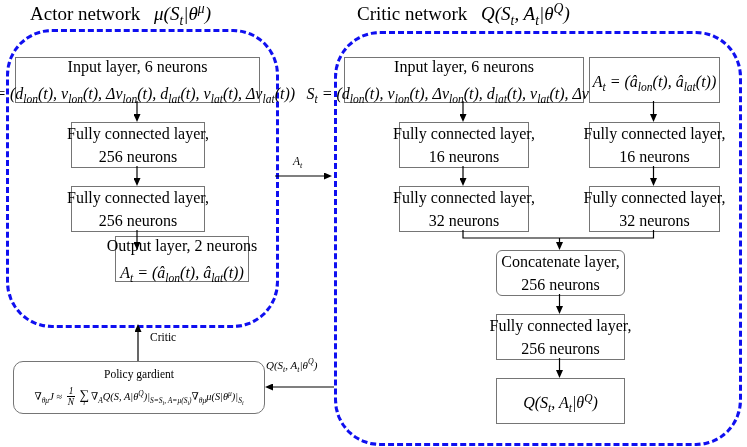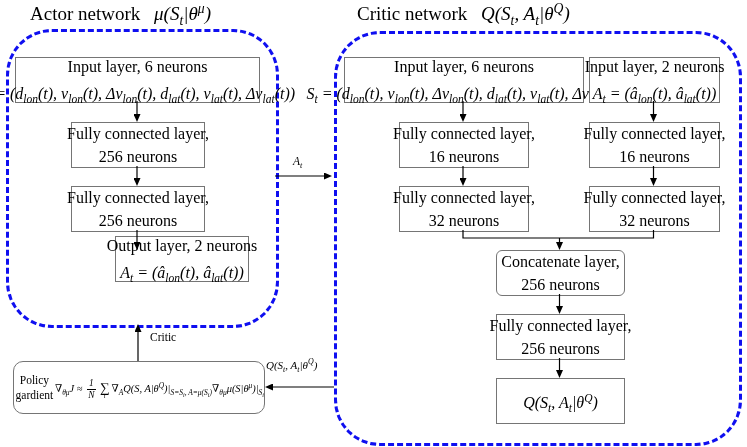--- a/index.html
+++ b/index.html
@@ -17,21 +17,21 @@
     background:transparent;
   }
   .node {
     position:absolute; border:1.4px solid #757575; background:#fff;
     display:flex; flex-direction:column; align-items:center; justify-content:center;
     text-align:center; font-size:16px; line-height:1.45; white-space:nowrap;
   }
   .node .fline { margin-top:3px; }
   .rbox {
     position:absolute; border:1.4px solid #757575; border-radius:10px; background:#fff;
-    display:flex; align-items:center; justify-content:center;
+    display:flex; flex-direction:column; align-items:center; justify-content:center;
     text-align:center; font-size:11.5px; line-height:1.3;
   }
   .rbox .pform { font-size:10.4px; margin-top:5px; white-space:nowrap; }
   .edgelabel { position:absolute; font-size:11.5px; white-space:nowrap; }
   .frac { display:inline-flex; flex-direction:column; vertical-align:middle; text-align:center; line-height:1.05; margin:0 2px; font-size:0.9em; }
   .frac .num { border-bottom:1px solid #000; padding:0 2px; }
   .frac .den { padding-top:1px; }
   .sum { display:inline-flex; flex-direction:column; align-items:center; vertical-align:middle; line-height:0.85; margin:0 2px; }
   .sum .sig { font-size:1.3em; }
   .sum .sidx { font-size:0.62em; }
@@ -67,21 +67,20 @@
 <div class="node" style="left: 71px; top: 236px; width: 132px; height: 44px; border-color: rgb(117, 117, 117); margin-left: 44px;">
   <div>Output layer, 2 neurons</div>
   <div class="math fline">A<sub>t</sub> = (â<sub>lon</sub>(t), â<sub>lat</sub>(t))</div>
 </div>
 
 <div class="node" style="left: 344px; top: 57px; width: 238px; height: 44px; border-color: rgb(117, 117, 117);">
   <div>Input layer, 6 neurons</div>
   <div class="math fline">S<sub>t</sub> = (d<sub>lon</sub>(t), v<sub>lon</sub>(t), Δv<sub>lon</sub>(t), d<sub>lat</sub>(t), v<sub>lat</sub>(t), Δv<sub>lat</sub>(t))</div>
 </div>
 <div class="node" style="left: 589px; top: 57px; width: 129px; height: 44px; border-color: rgb(117, 117, 117);">
-  <div>Input layer, 2 neurons</div>
   <div class="math fline">A<sub>t</sub> = (â<sub>lon</sub>(t), â<sub>lat</sub>(t))</div>
 </div>
 <div class="node" style="left: 399px; top: 122px; width: 128px; height: 44px; border-color: rgb(117, 117, 117);">
   <div>Fully connected layer,</div>
   <div>16 neurons</div>
 </div>
 <div class="node" style="left: 589px; top: 122px; width: 129px; height: 44px; border-color: rgb(117, 117, 117);">
   <div>Fully connected layer,</div>
   <div>16 neurons</div>
 </div>

